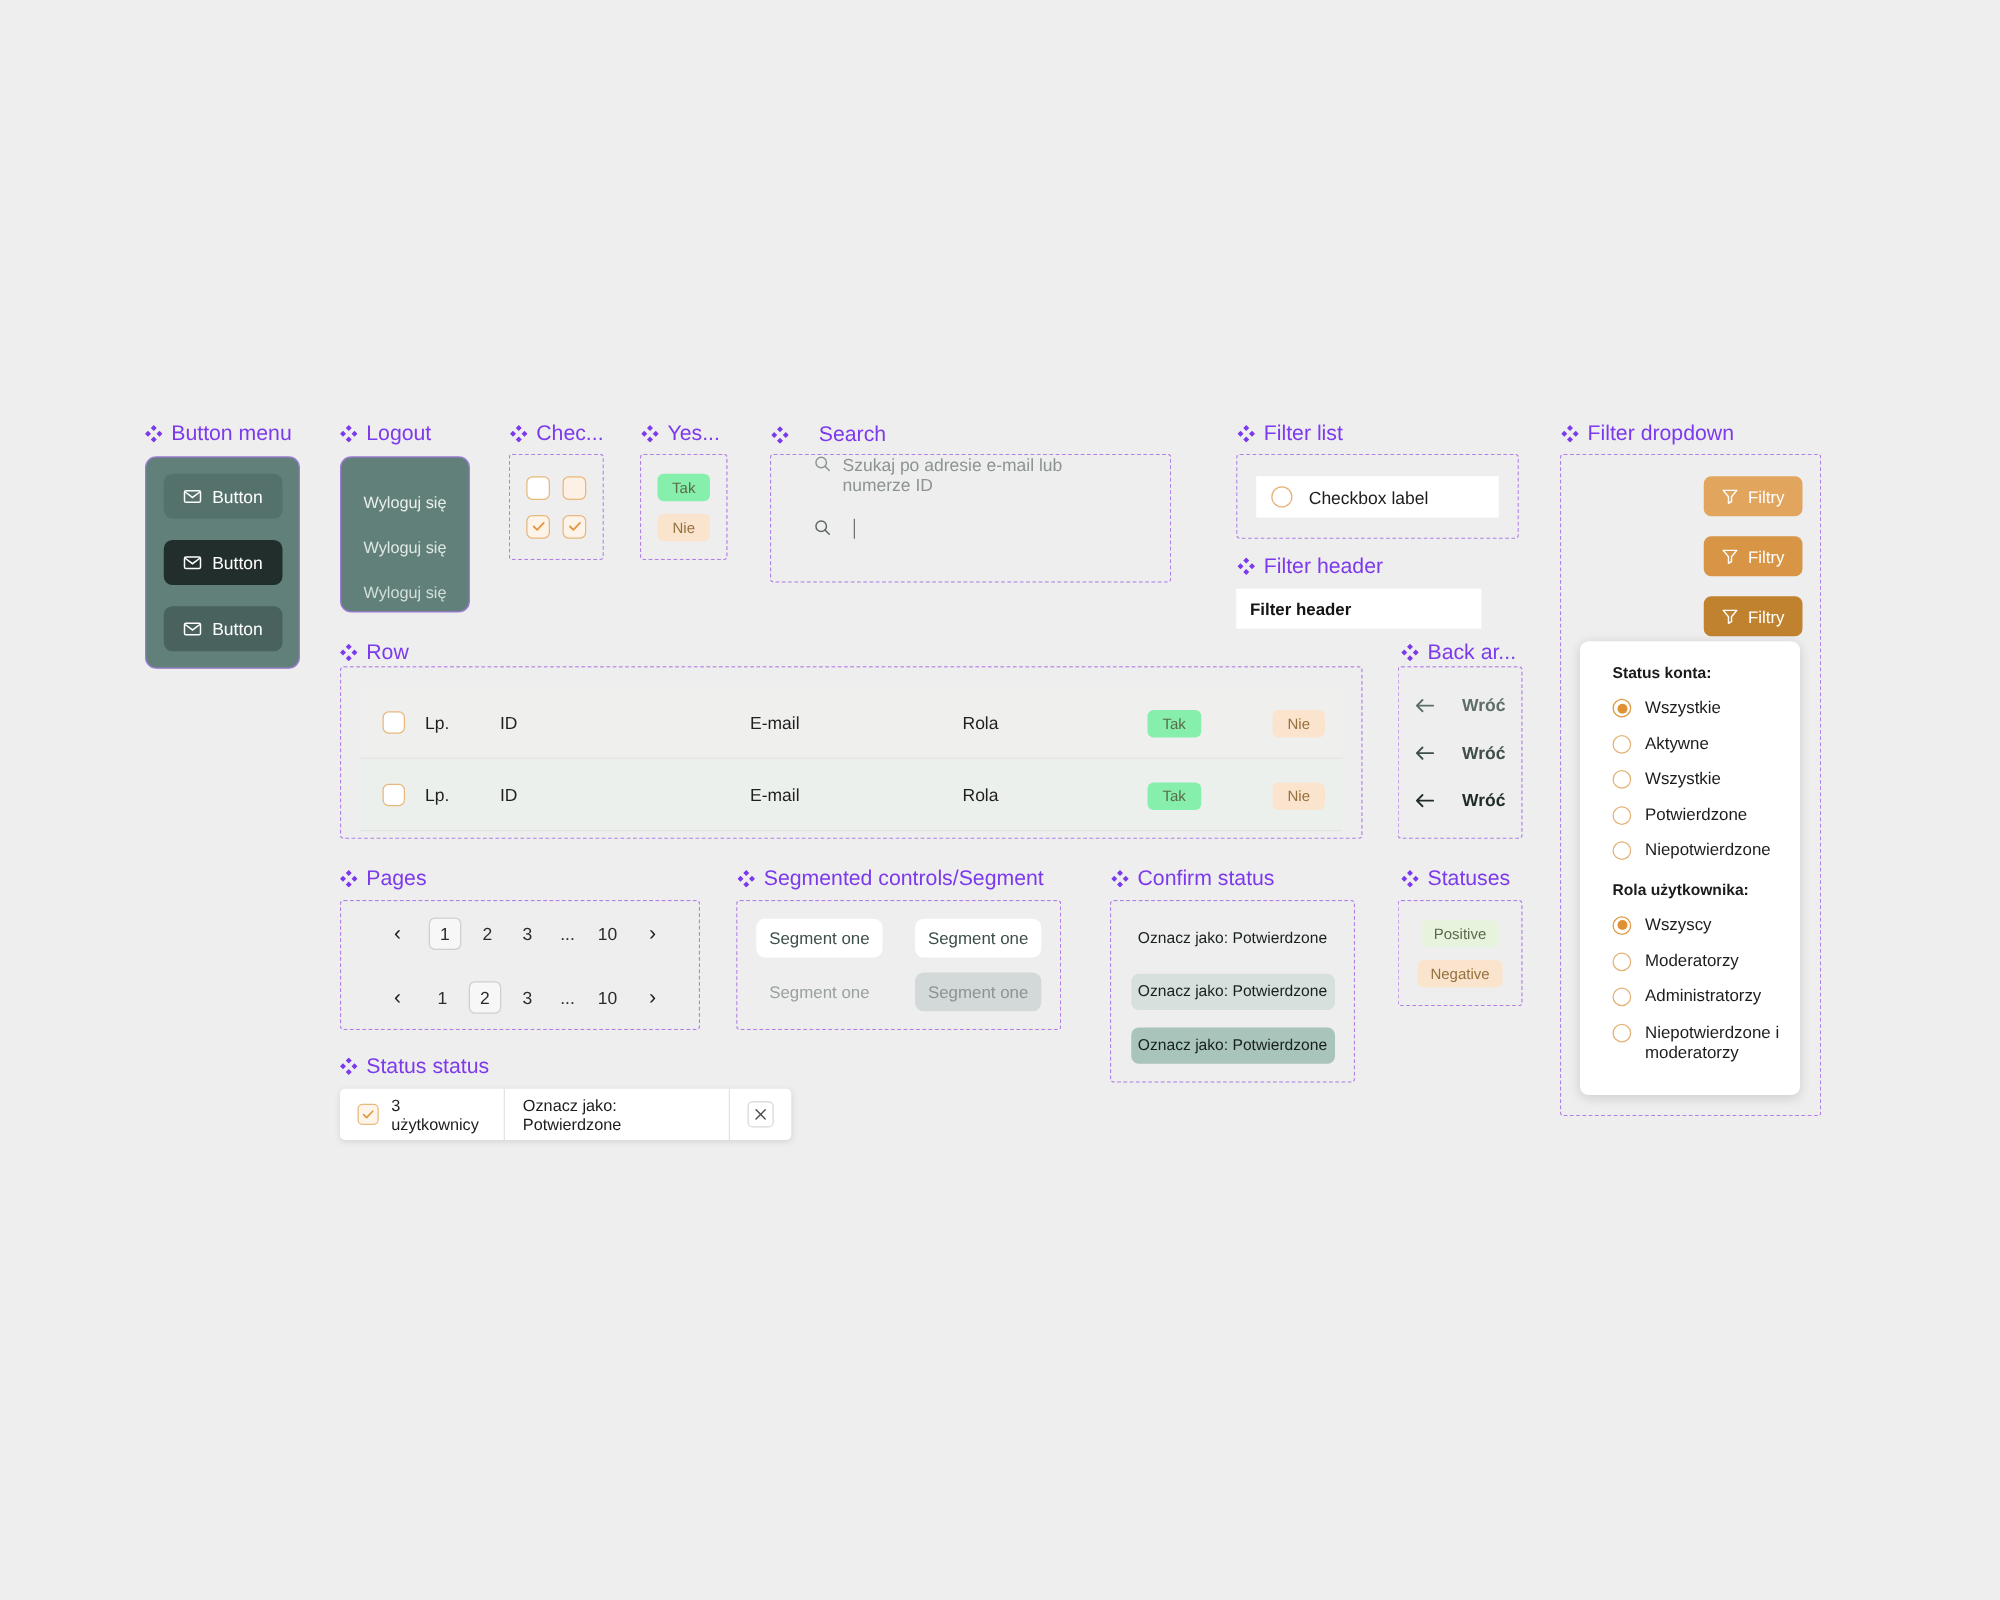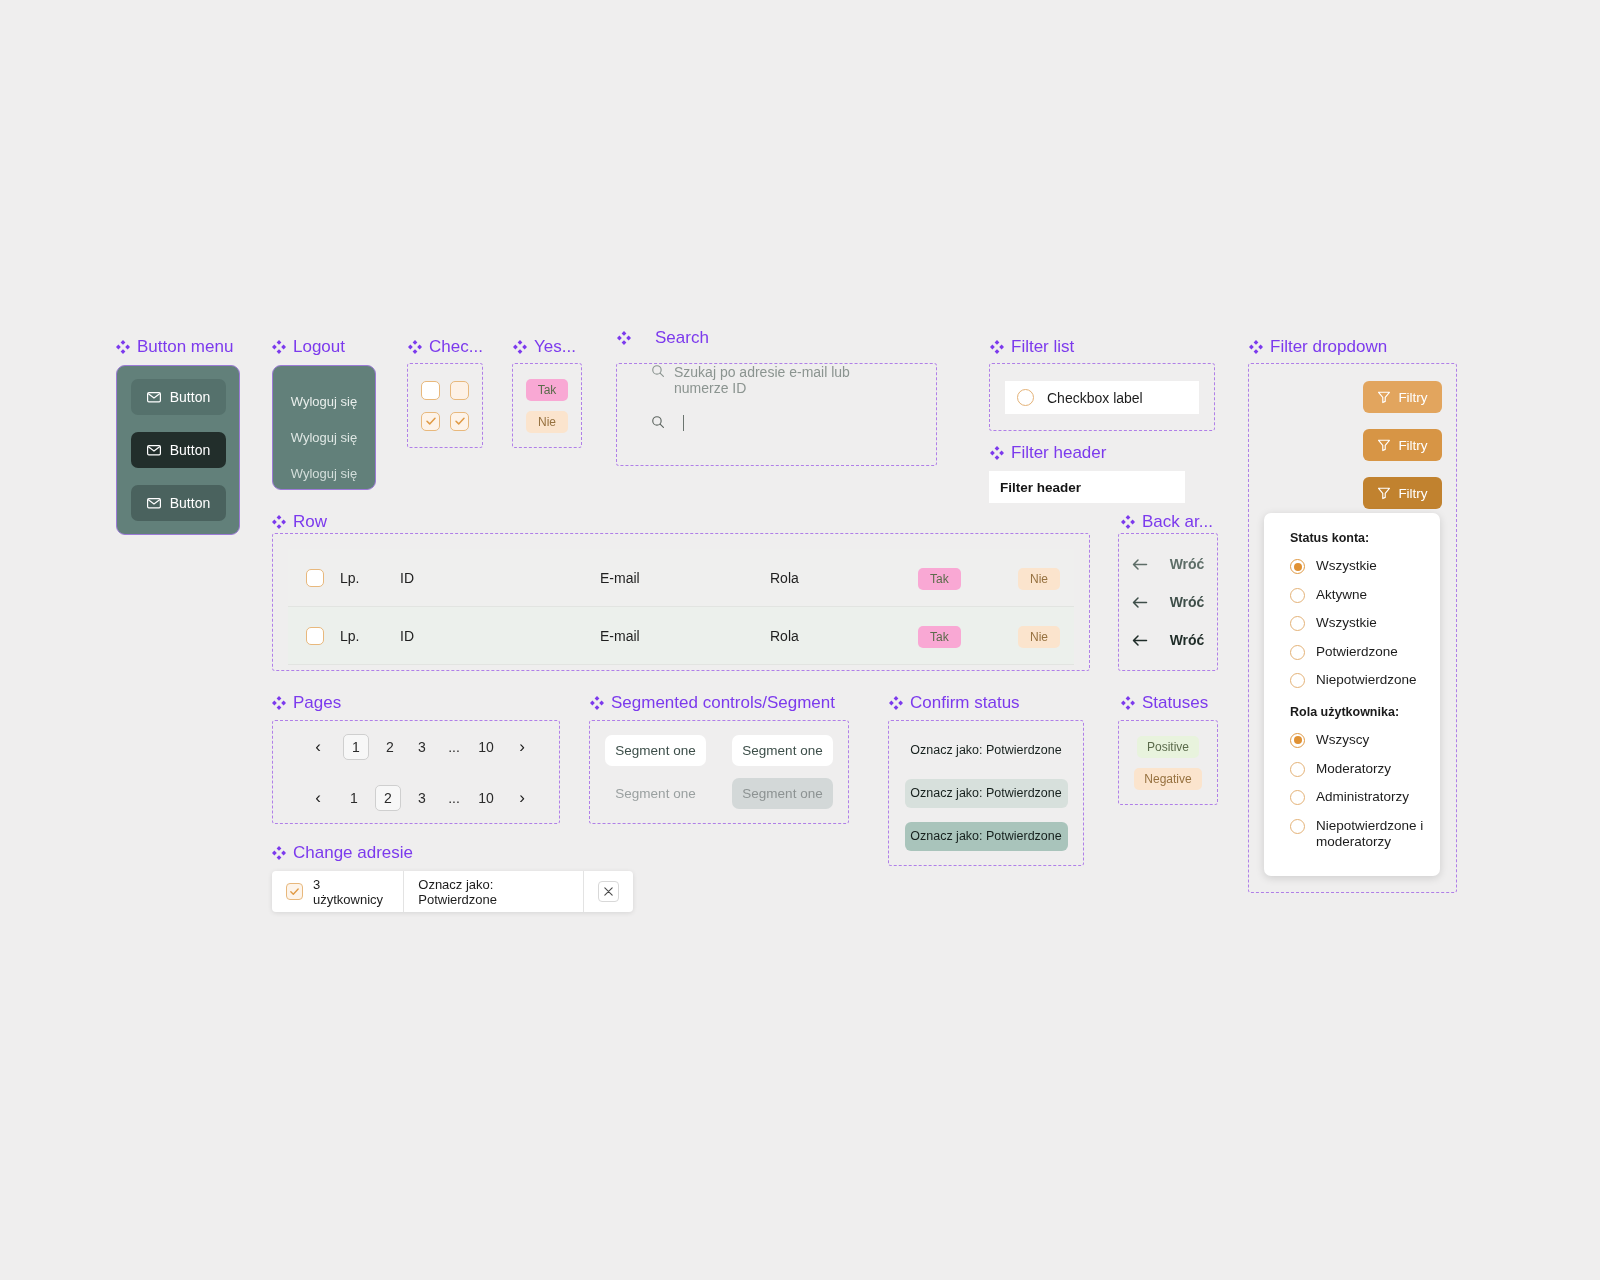--- a/index.html
+++ b/index.html
@@ -67,21 +67,21 @@
   .cb.plain { background:#ffffff; }
   .cb.tint  { background:#fdf1e6; }
   .cb.checked { background:#fdf3e9; }
   .check-mark { width:12px; height:12px; display:block; }
 
   
   #yesno-frame { left:512px; top:363px; width:70px; height:85px; }
   .yesno-wrap { height:100%; display:flex; flex-direction:column; align-items:center;
                 justify-content:center; gap:10px; }
   .badge { font-size:12px; padding:4px 12px; border-radius:5px; }
-  .badge.yes { background:#f9a8d4; color:#5b6b4b; }
+  .badge.yes { background:#86efac; color:#5b6b4b; }
   .badge.no  { background:#fbe4cd; color:#96713f; }
 
   
   #search-frame { left:616px; top:363px; width:321px; height:103px; }
   .search-row { display:flex; align-items:flex-start; gap:9px; padding:0 34px; height:50%; }
   .search-icon { width:14px; height:14px; display:block; flex:0 0 14px; }
   .search-ph { color:#8b9490; font-size:14px; }
   .caret { display:inline-block; width:1px; height:16px; background:#6b746f; }
 
   
@@ -239,21 +239,21 @@
     <span>Chec...</span>
   </div>
 
   <div class="sect-label" style="left:513px;top:337px;">
     <svg class="diamond-icon" viewBox="0 0 14 14">
         <path d="M7 0l2.4 2.4L7 4.8 4.6 2.4zM2.4 4.6L4.8 7 2.4 9.4 0 7zM11.6 4.6L14 7l-2.4 2.4L9.2 7zM7 9.2l2.4 2.4L7 14l-2.4-2.4z" fill="#7c3aed"></path>
       </svg>
     <span>Yes...</span>
   </div>
 
-  <div class="sect-label" style="left:617px;top:328px;gap:24px;">
+  <div class="sect-label" style="left:617px;top:338px;gap:24px;">
     <svg class="diamond-icon" viewBox="0 0 14 14">
         <path d="M7 0l2.4 2.4L7 4.8 4.6 2.4zM2.4 4.6L4.8 7 2.4 9.4 0 7zM11.6 4.6L14 7l-2.4 2.4L9.2 7zM7 9.2l2.4 2.4L7 14l-2.4-2.4z" fill="#7c3aed"></path>
       </svg>
     <span>Search</span>
   </div>
 
   <div class="sect-label" style="left:990px;top:337px;">
     <svg class="diamond-icon" viewBox="0 0 14 14">
         <path d="M7 0l2.4 2.4L7 4.8 4.6 2.4zM2.4 4.6L4.8 7 2.4 9.4 0 7zM11.6 4.6L14 7l-2.4 2.4L9.2 7zM7 9.2l2.4 2.4L7 14l-2.4-2.4z" fill="#7c3aed"></path>
       </svg>
@@ -313,21 +313,21 @@
     <svg class="diamond-icon" viewBox="0 0 14 14">
         <path d="M7 0l2.4 2.4L7 4.8 4.6 2.4zM2.4 4.6L4.8 7 2.4 9.4 0 7zM11.6 4.6L14 7l-2.4 2.4L9.2 7zM7 9.2l2.4 2.4L7 14l-2.4-2.4z" fill="#7c3aed"></path>
       </svg>
     <span>Statuses</span>
   </div>
 
   <div class="sect-label" style="left:272px;top:843px;">
     <svg class="diamond-icon" viewBox="0 0 14 14">
         <path d="M7 0l2.4 2.4L7 4.8 4.6 2.4zM2.4 4.6L4.8 7 2.4 9.4 0 7zM11.6 4.6L14 7l-2.4 2.4L9.2 7zM7 9.2l2.4 2.4L7 14l-2.4-2.4z" fill="#7c3aed"></path>
       </svg>
-    <span>Change adresie</span>
+    <span>Status status</span>
   </div>
 
   <div id="button-menu-panel">
     <div class="menu-btn lvl1">
       <svg class="mail-icon" viewBox="0 0 20 20">
           <rect x="2" y="4.5" width="16" height="11.5" rx="1.6" fill="none" stroke="#fff" stroke-width="1.5"></rect>
           <path d="M3 6l7 5.2L17 6" fill="none" stroke="#fff" stroke-width="1.5" stroke-linecap="round"></path>
         </svg>
       <span>Button</span>
     </div>

